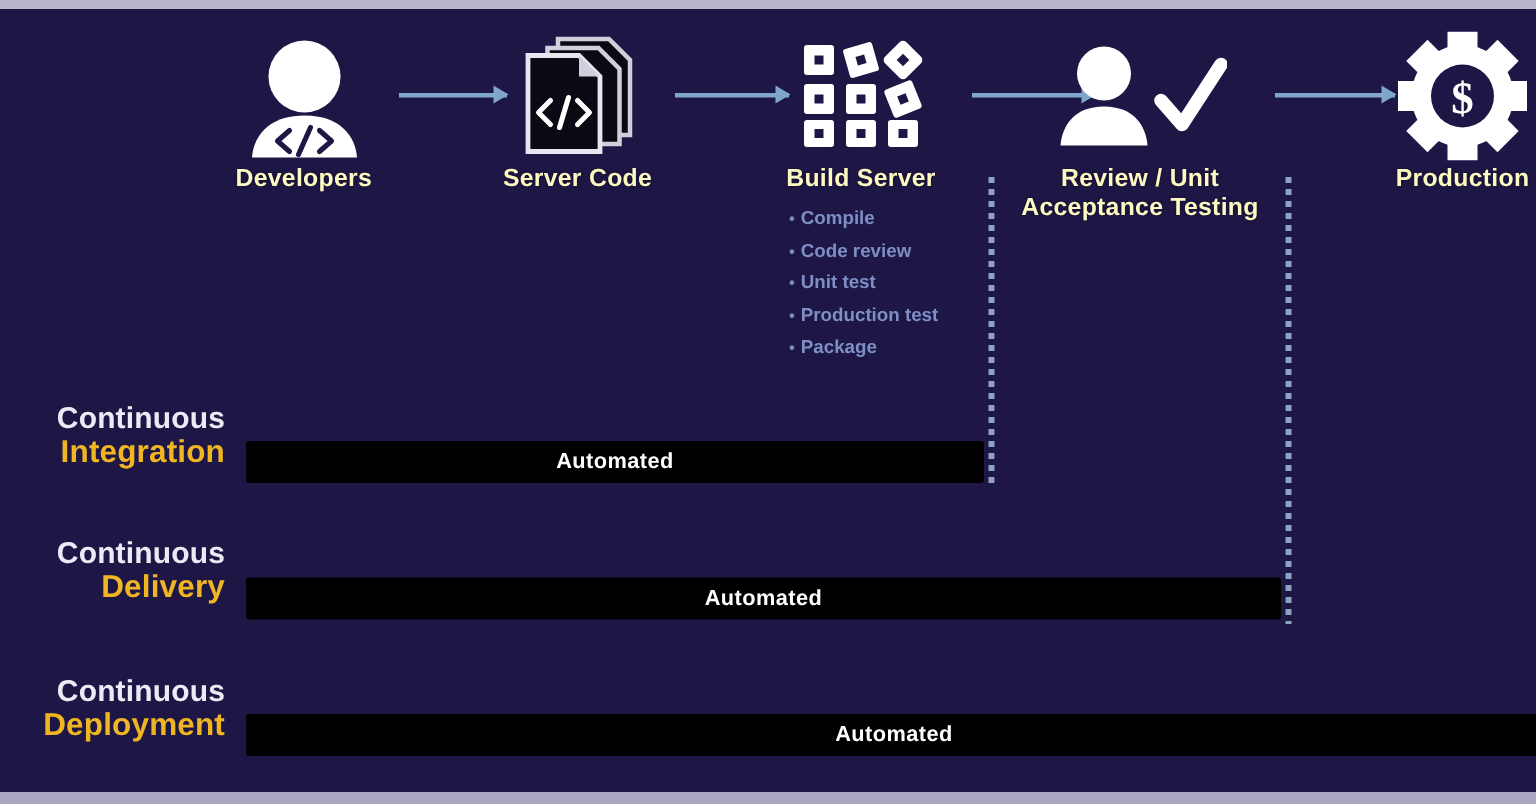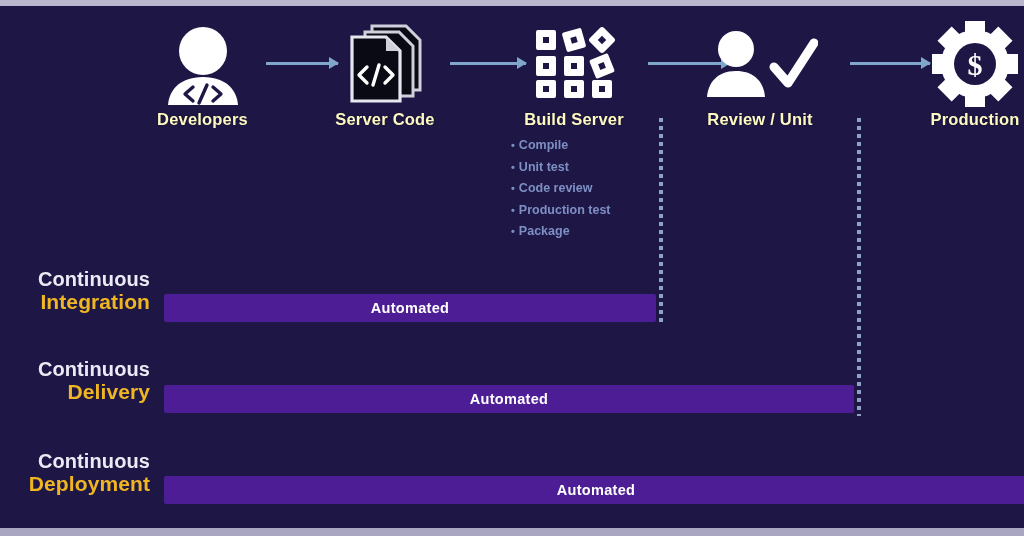--- a/index.html
+++ b/index.html
@@ -118,21 +118,21 @@
   .row-label .main {
     color: #f0b622;
     font-size: 21px;
     font-weight: bold;
     line-height: 1.15;
     letter-spacing: 0.1px;
     margin-left: 12px;
   }
   .bar {
     position: absolute;
-    background: #4c1d95;
+    background: #000000;
     border-radius: 2px;
     display: flex;
     align-items: center;
     justify-content: center;
   }
   .bar .bar-text {
     color: #ffffff;
     font-size: 14.5px;
     font-weight: bold;
     letter-spacing: 0.3px;
@@ -230,44 +230,45 @@
           <g transform="rotate(-22 70 40)">
               <rect x="67" y="37" width="6" height="6"></rect>
             </g>
           <rect x="11" y="60" width="6" height="6"></rect>
           <rect x="39" y="60" width="6" height="6"></rect>
           <rect x="67" y="60" width="6" height="6"></rect>
         </g>
       </svg>
     </div>
     <div class="stage-label">Build Server</div>
-    <ul class="bullets" style="margin-left:1px;">
+    <ul class="bullets" style="margin-left:16px;">
       <li>Compile</li>
+      <li>Code review</li>
       <li>Unit test</li>
-      <li>Code review</li>
       <li>Production test</li>
       <li>Package</li>
     </ul>
   </div>
 
   <div class="arrow" style="left:648px; top:57px; width:82px;">
     <div class="shaft"></div>
     <div class="head"></div>
   </div>
 
   <div class="stage" style="left:672px; top:18px; width:176px;">
     <div class="stage-icon">
       <svg class="review-icon" viewBox="0 0 116 70">
         <circle cx="34" cy="20" r="18" fill="#ffffff"></circle>
         <path d="M34 42 C14 42 6 55 5 68 L63 68 C62 55 54 42 34 42 Z" fill="#ffffff"></path>
         <polyline points="72,38 86,54 112,14" fill="none" stroke="#ffffff" stroke-width="9" stroke-linecap="round" stroke-linejoin="round"></polyline>
       </svg>
     </div>
     <div class="stage-label">
       <div>Review / Unit</div>
+      <div>Acceptance Testing</div>
     </div>
   </div>
 
   <div class="arrow" style="left:850px; top:57px; width:80px;">
     <div class="shaft"></div>
     <div class="head"></div>
   </div>
 
   <div class="stage" style="left:920px; top:18px; width:110px;">
     <div class="stage-icon">

